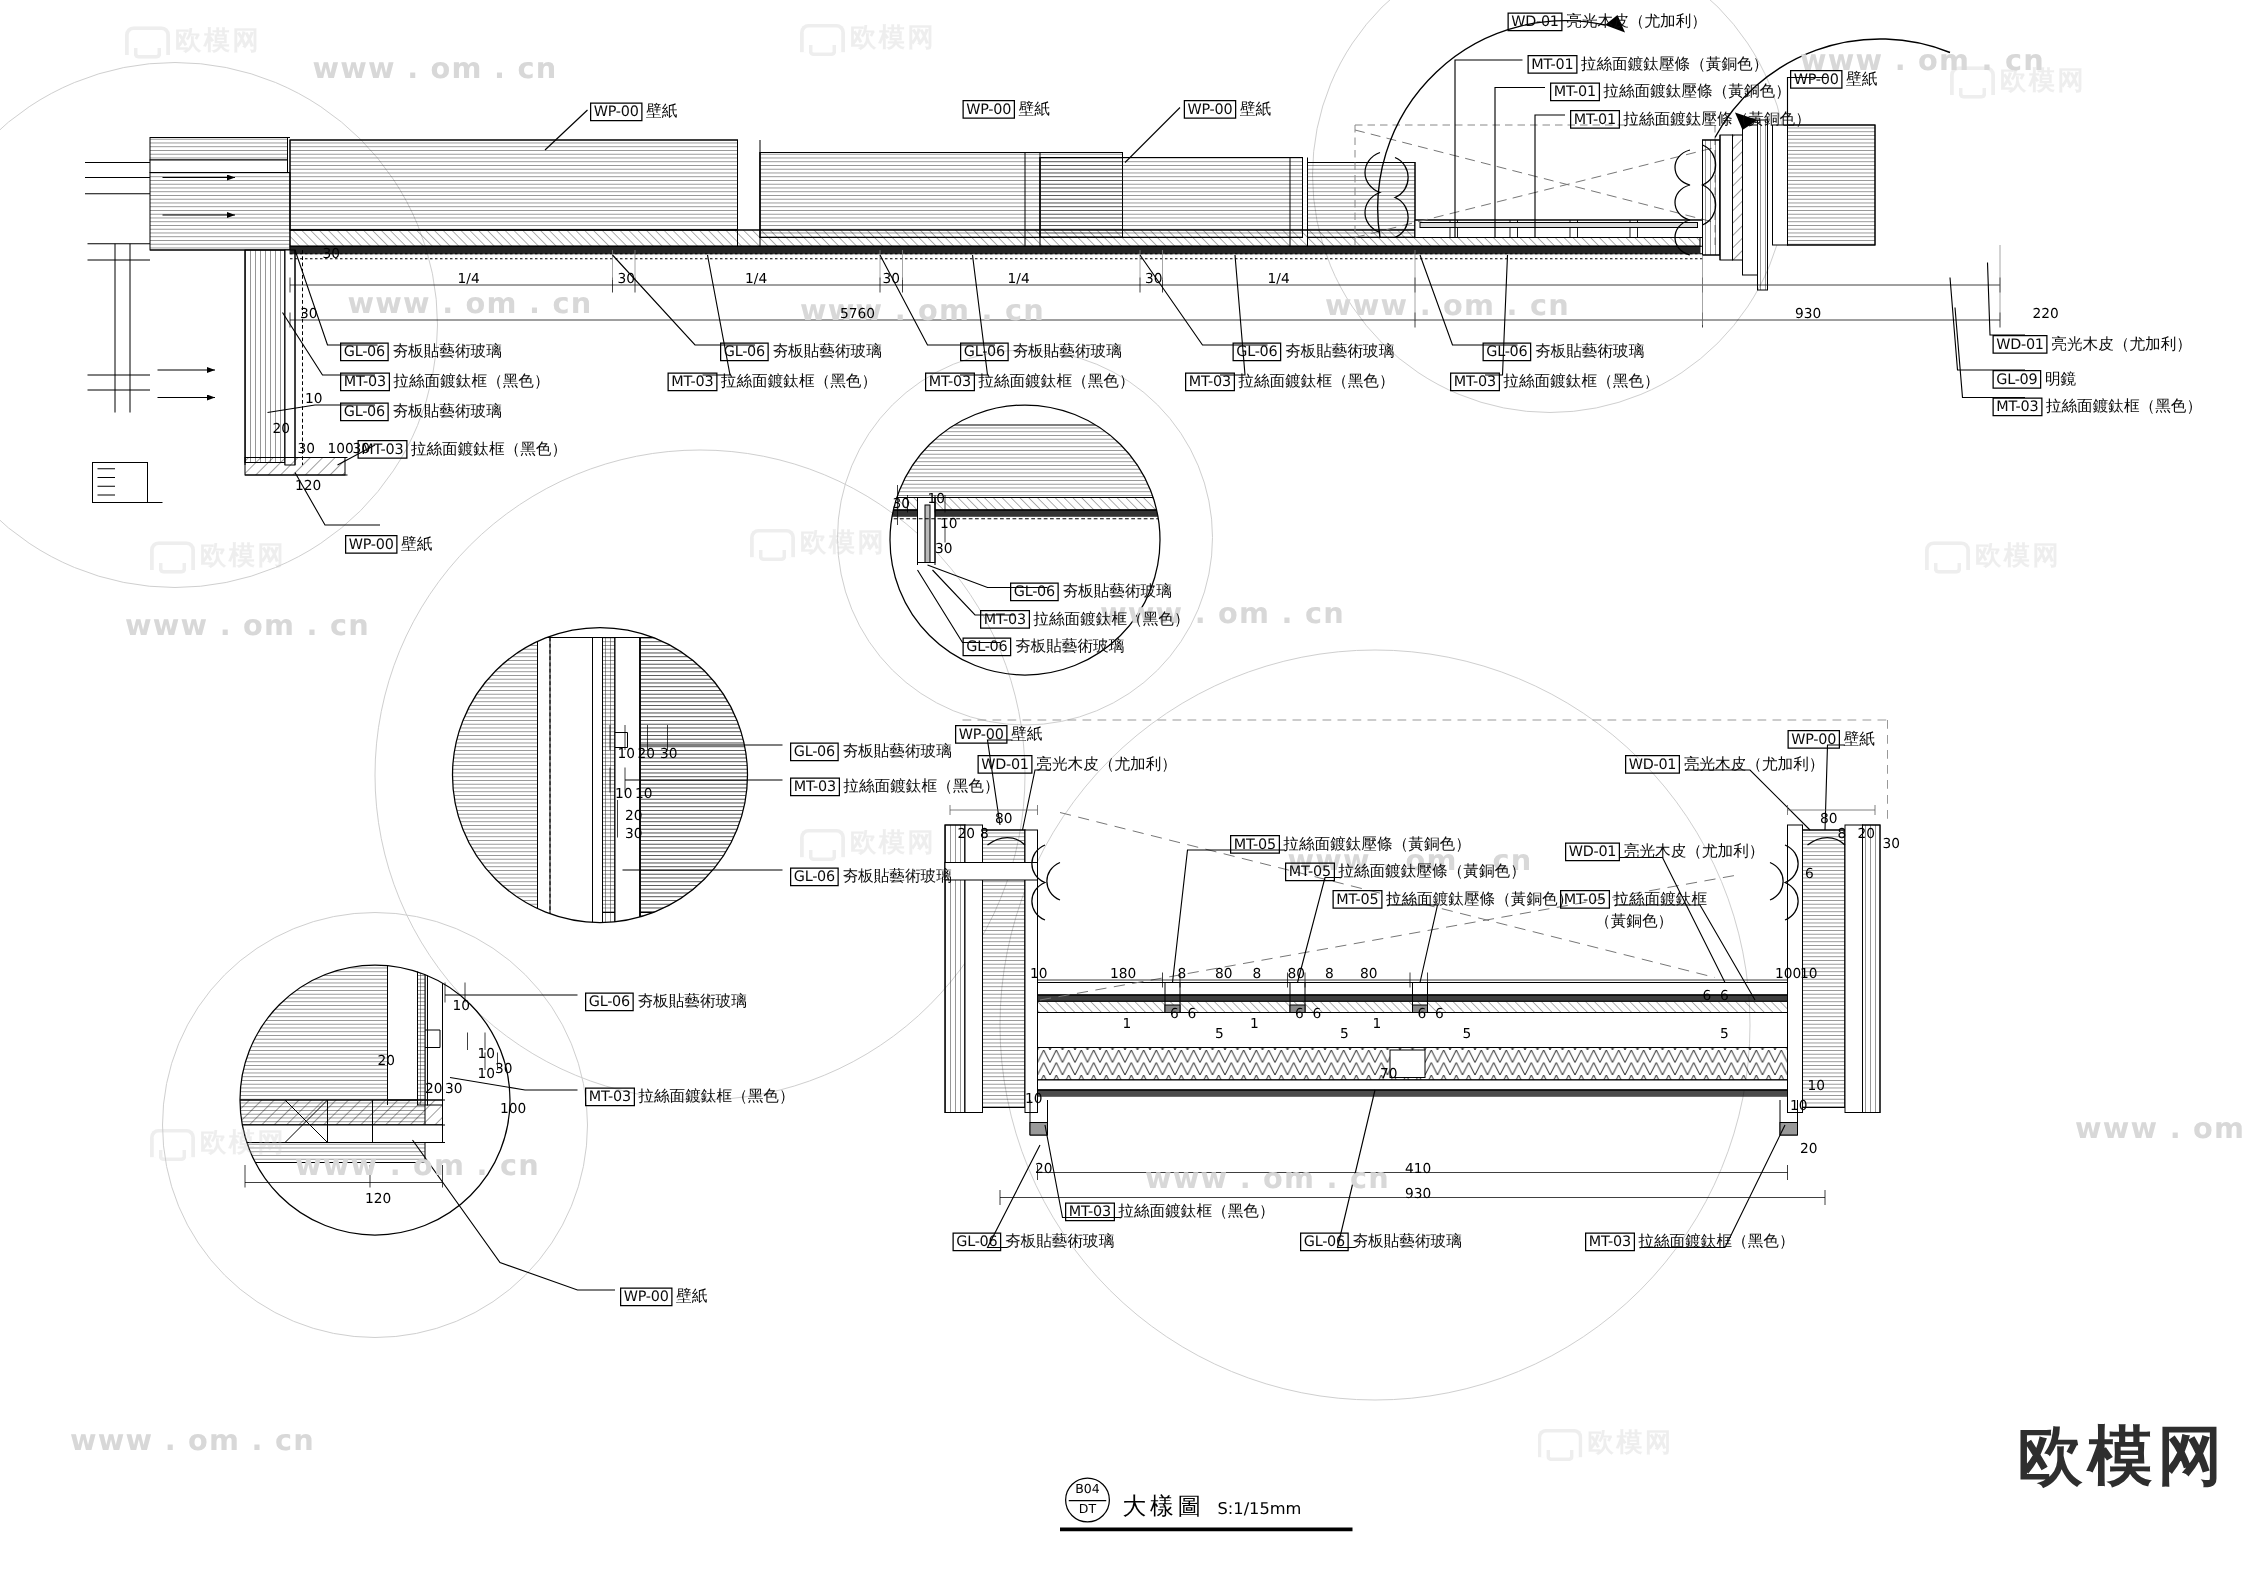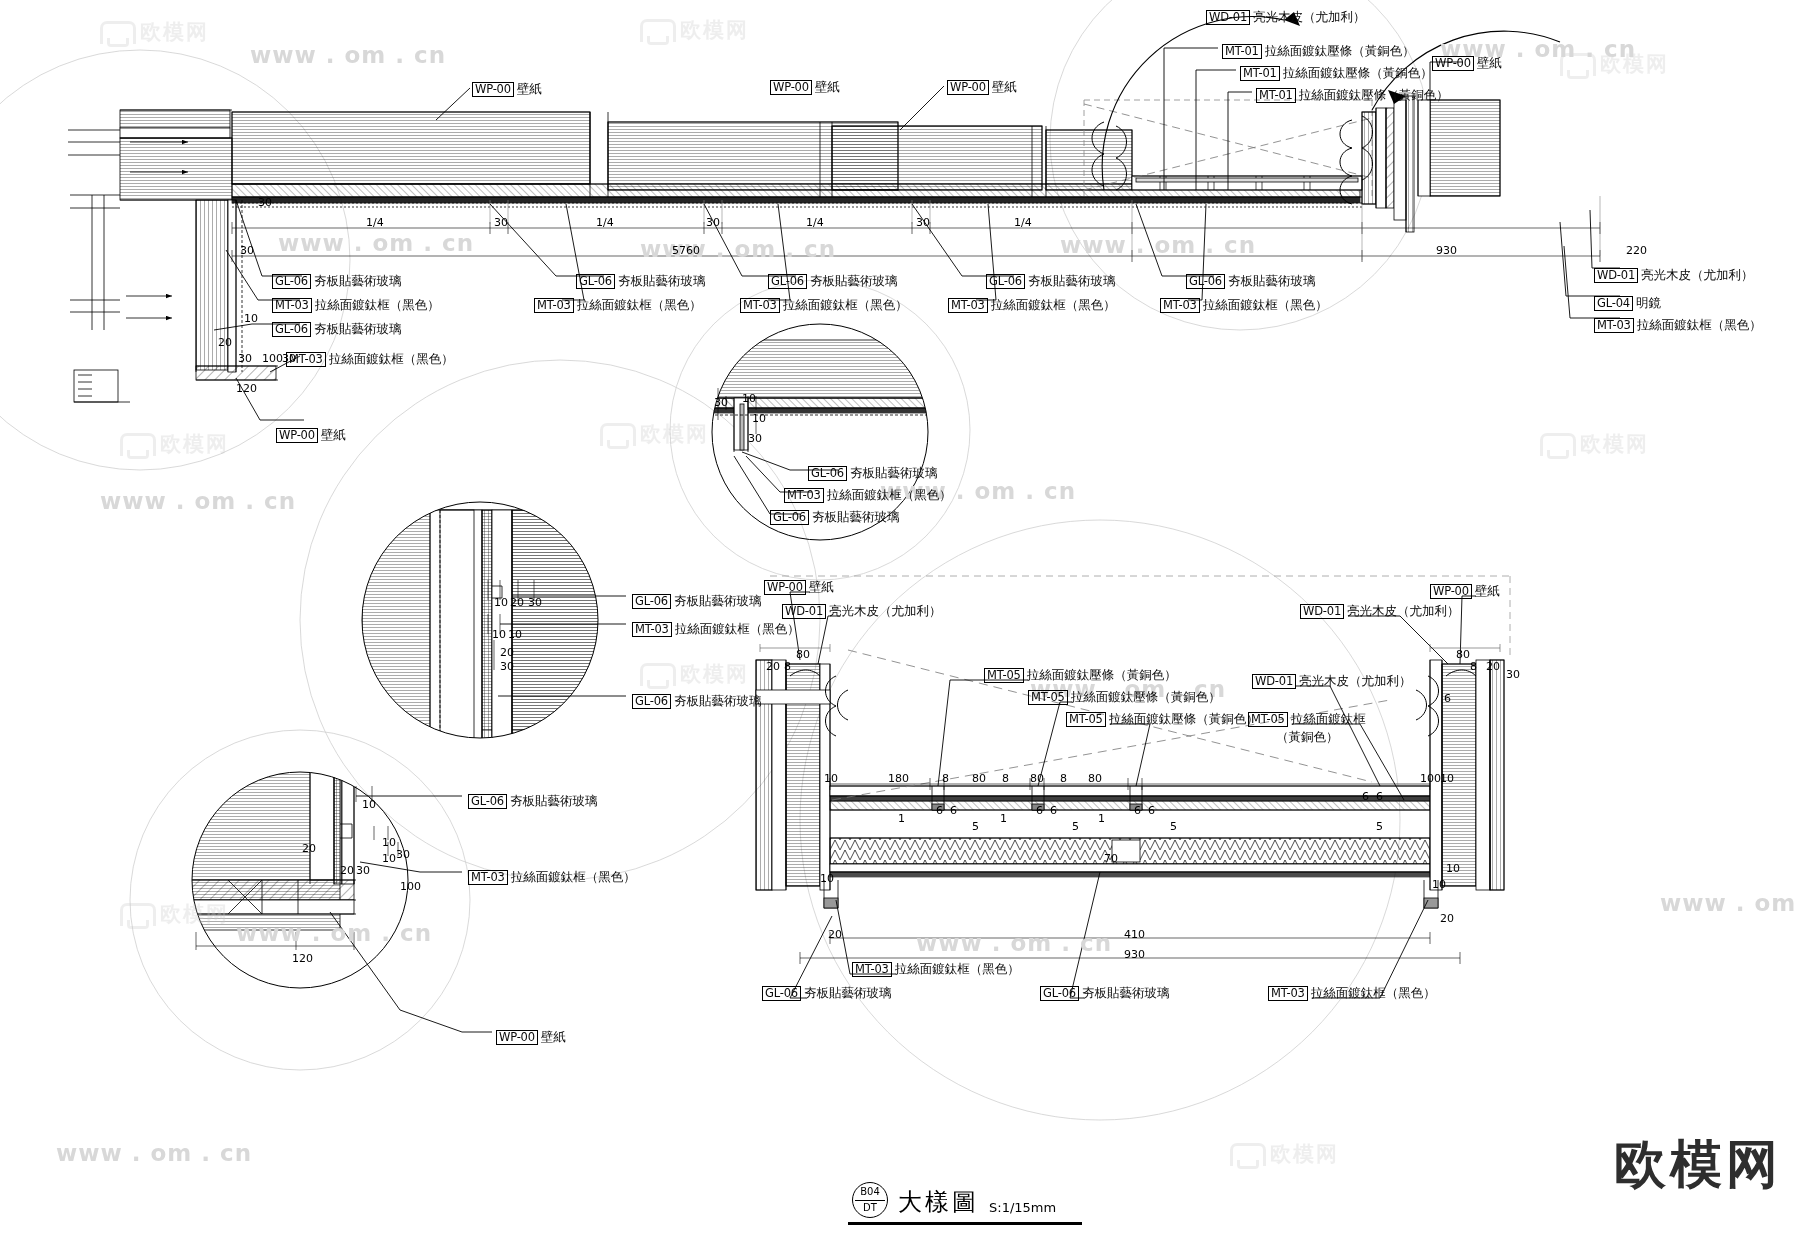--- a/index.html
+++ b/index.html
@@ -32,21 +32,21 @@
               font-family:"DejaVu Sans","Liberation Sans",sans-serif;}
   .wm-big .id{font-size:41px;color:#2e2e2e;letter-spacing:1px;
               font-family:"DejaVu Sans","Liberation Sans",sans-serif;margin-top:-6px;}
 
   
   .titleblk{position:absolute;display:flex;align-items:flex-end;gap:10px;}
   .titleblk .bub{width:34px;height:34px;border:1.6px solid #000;border-radius:50%;
                  display:flex;flex-direction:column;align-items:center;justify-content:center;
                  font-size:10px;line-height:1;position:relative;}
   .titleblk .bub .sep{position:absolute;left:2px;right:2px;top:50%;height:1px;background:#000;}
-  .titleblk .nm{font-size:24px;letter-spacing:3px;}
+  .titleblk .nm{font-size:19px;letter-spacing:3px;}
   .titleblk .sc{font-size:13px;margin-bottom:3px;}
   .tb-rule{position:absolute;height:3px;background:#000;}
 </style>
 </head>
 <body>
 
 <div id="sheet">
 
   <svg class="layer" viewBox="0 0 1800 1260" xmlns="http://www.w3.org/2000/svg">
     <defs>
@@ -507,21 +507,21 @@
       <div class="lbl" style="left: 286px; top: 352px;"><span class="code">MT-03</span><span>拉絲面鍍鈦框（黑色）</span></div>
       <div class="lbl" style="left: 576px; top: 274px;"><span class="code">GL-06</span><span>夯板貼藝術玻璃</span></div>
       <div class="lbl" style="left: 534px; top: 298px;"><span class="code">MT-03</span><span>拉絲面鍍鈦框（黑色）</span></div>
       <div class="lbl" style="left: 768px; top: 274px;"><span class="code">GL-06</span><span>夯板貼藝術玻璃</span></div>
       <div class="lbl" style="left: 740px; top: 298px;"><span class="code">MT-03</span><span>拉絲面鍍鈦框（黑色）</span></div>
       <div class="lbl" style="left: 986px; top: 274px;"><span class="code">GL-06</span><span>夯板貼藝術玻璃</span></div>
       <div class="lbl" style="left: 948px; top: 298px;"><span class="code">MT-03</span><span>拉絲面鍍鈦框（黑色）</span></div>
       <div class="lbl" style="left: 1186px; top: 274px;"><span class="code">GL-06</span><span>夯板貼藝術玻璃</span></div>
       <div class="lbl" style="left: 1160px; top: 298px;"><span class="code">MT-03</span><span>拉絲面鍍鈦框（黑色）</span></div>
       <div class="lbl" style="left: 1594px; top: 268px;"><span class="code">WD-01</span><span>亮光木皮（尤加利）</span></div>
-      <div class="lbl" style="left: 1594px; top: 296px;"><span class="code">GL-04</span><span>明鏡</span></div>
+      <div class="lbl" style="left: 1594px; top: 296px;"><span class="code">GL-09</span><span>明鏡</span></div>
       <div class="lbl" style="left: 1594px; top: 318px;"><span class="code">MT-03</span><span>拉絲面鍍鈦框（黑色）</span></div>
       <div class="lbl" style="left: 276px; top: 428px;"><span class="code">WP-00</span><span>壁紙</span></div>
       <div class="lbl" style="left: 808px; top: 466px;"><span class="code">GL-06</span><span>夯板貼藝術玻璃</span></div>
       <div class="lbl" style="left: 784px; top: 488px;"><span class="code">MT-03</span><span>拉絲面鍍鈦框（黑色）</span></div>
       <div class="lbl" style="left: 770px; top: 510px;"><span class="code">GL-06</span><span>夯板貼藝術玻璃</span></div>
       <div class="lbl" style="left: 632px; top: 594px;"><span class="code">GL-06</span><span>夯板貼藝術玻璃</span></div>
       <div class="lbl" style="left: 632px; top: 622px;"><span class="code">MT-03</span><span>拉絲面鍍鈦框（黑色）</span></div>
       <div class="lbl" style="left: 632px; top: 694px;"><span class="code">GL-06</span><span>夯板貼藝術玻璃</span></div>
       <div class="lbl" style="left: 468px; top: 794px;"><span class="code">GL-06</span><span>夯板貼藝術玻璃</span></div>
       <div class="lbl" style="left: 468px; top: 870px;"><span class="code">MT-03</span><span>拉絲面鍍鈦框（黑色）</span></div>

